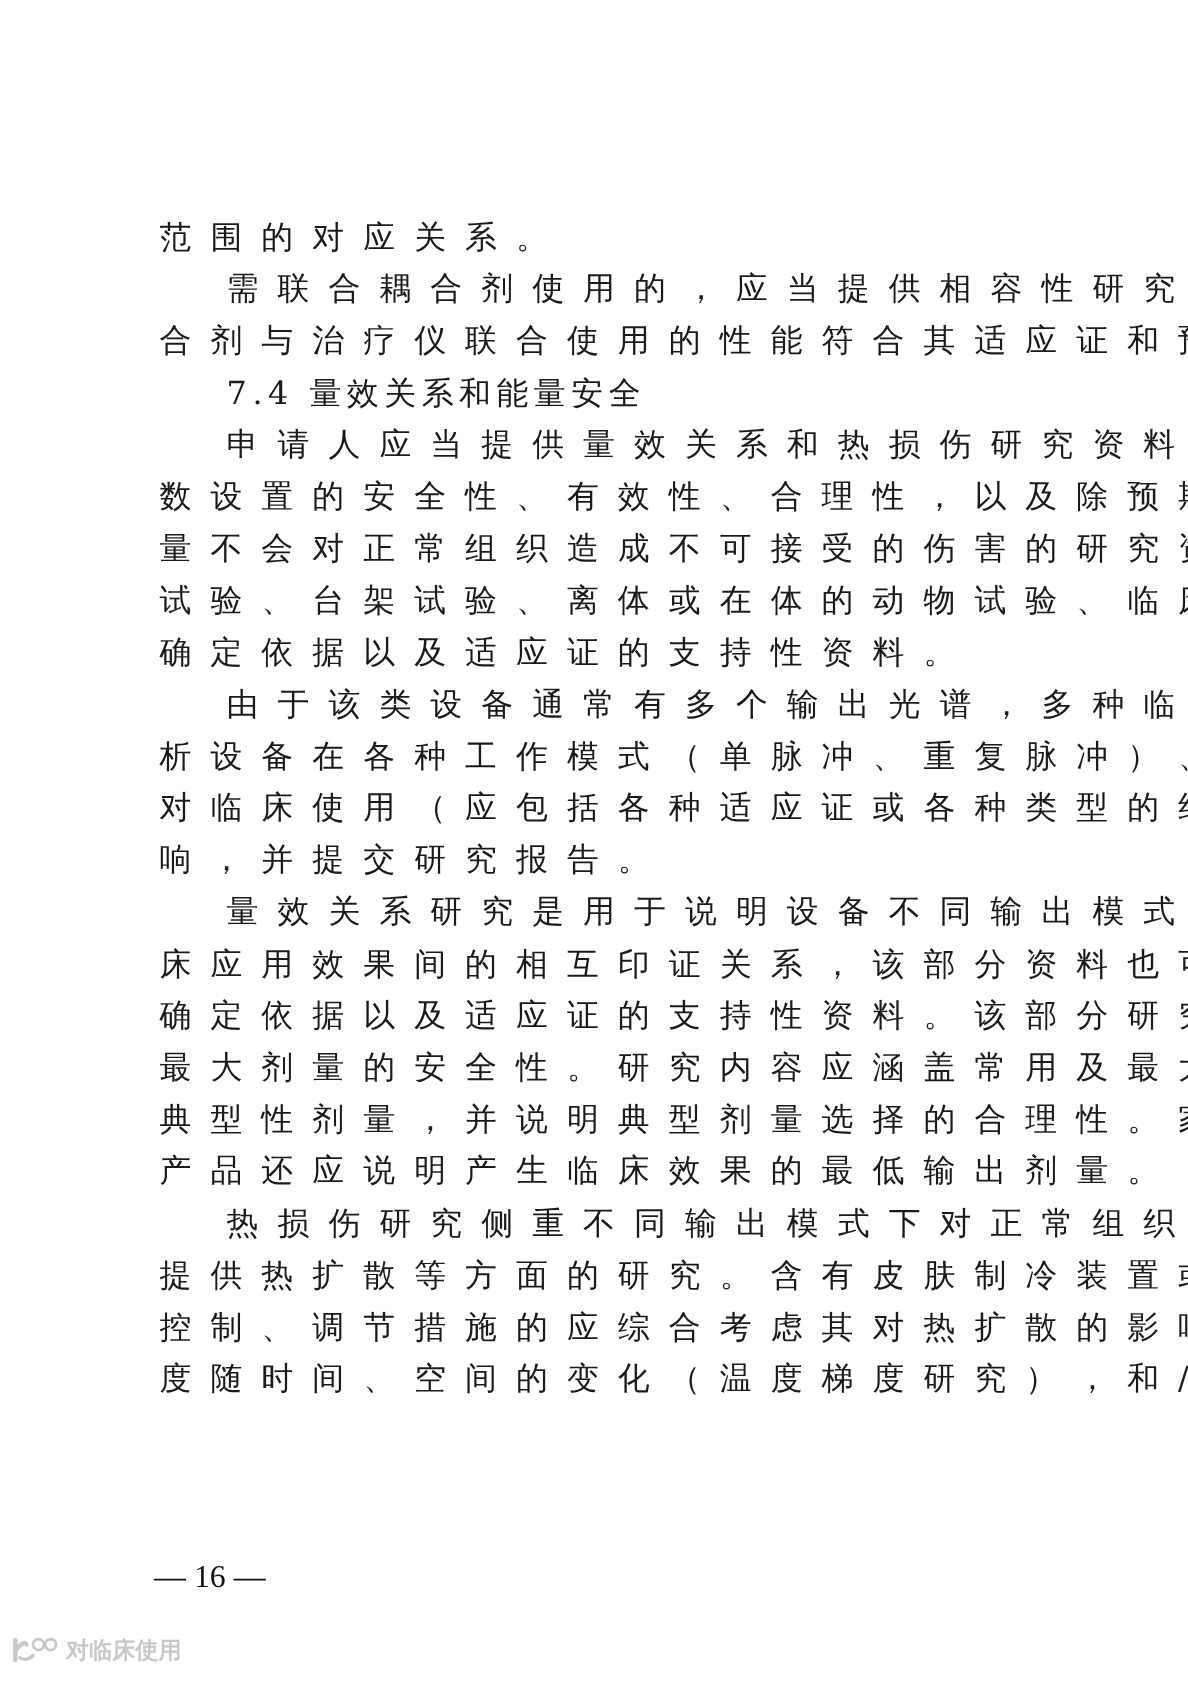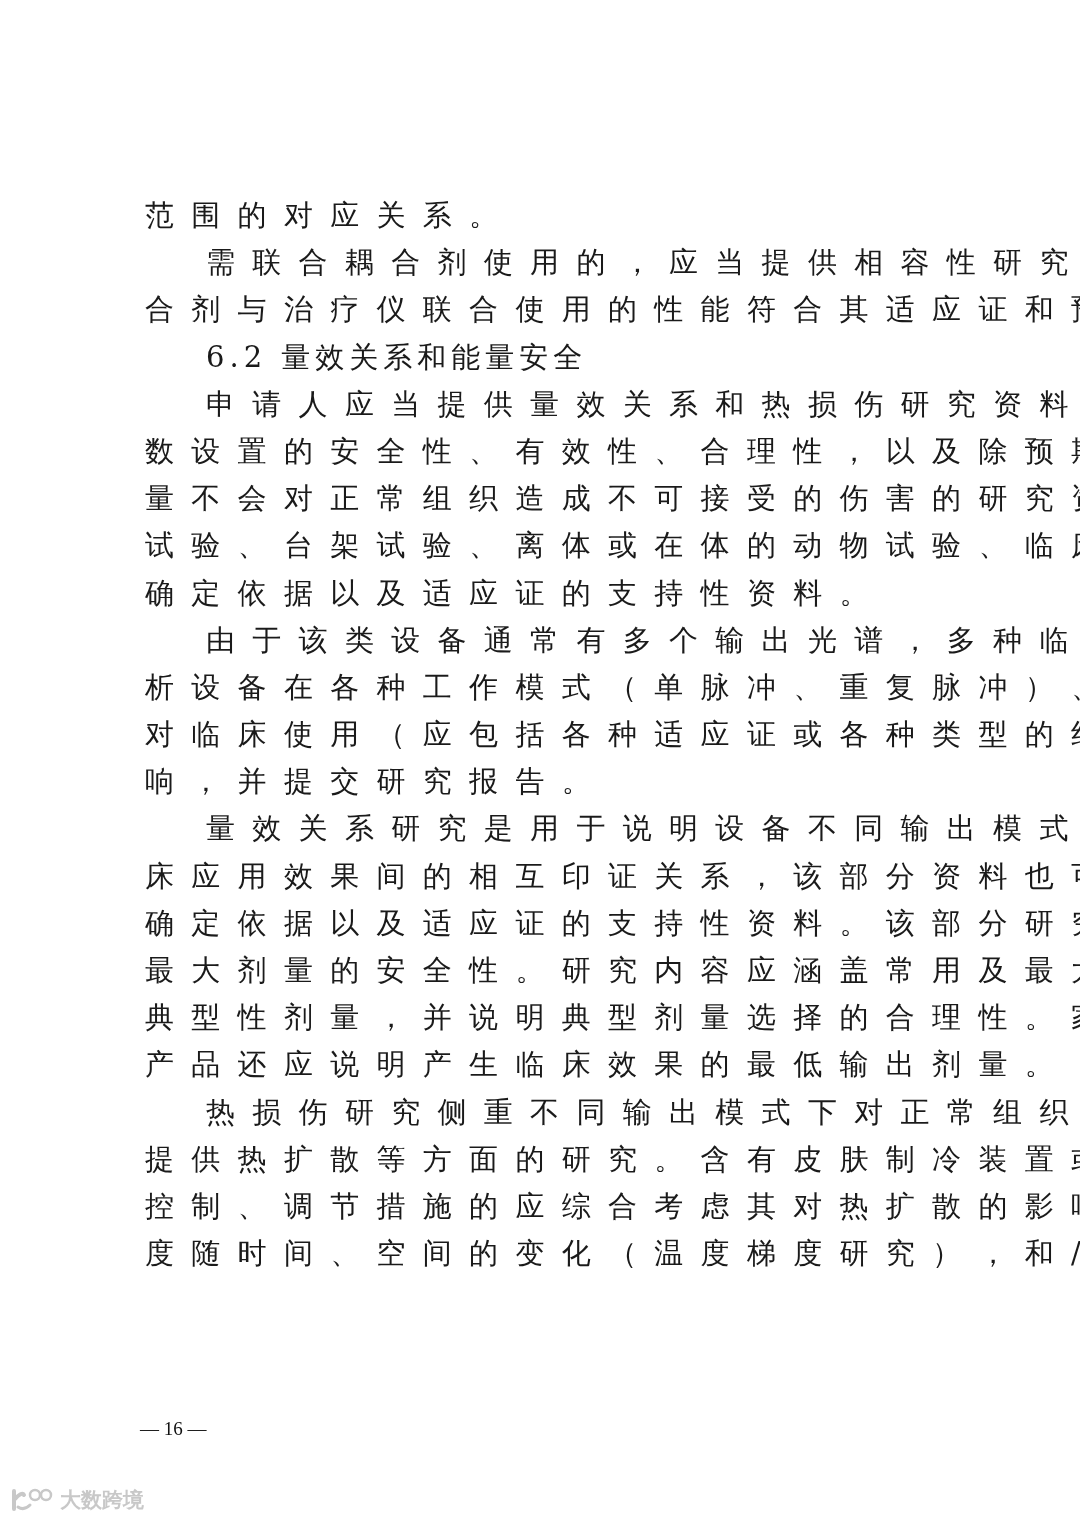--- a/index.html
+++ b/index.html
@@ -21,21 +21,21 @@
     letter-spacing: 17.3px;
   }
   .line.indent { padding-left: 61px; }
   .line.heading { padding-left: 61px; letter-spacing: 5px; }
   .page-number {
     position: absolute;
     left: 140px;
     top: 1418px;
     width: 100px;
     font-family: "Liberation Serif", "DejaVu Serif", serif;
-    font-size: 19px;
+    font-size: 29px;
     color: #111;
     white-space: nowrap;
   }
   .watermark {
     position: absolute;
     left: 10px;
     top: 1486px;
     display: flex;
     align-items: center;
     gap: 6px;
@@ -47,21 +47,21 @@
   .watermark-logo { display: inline-flex; align-items: center; }
 </style>
 </head>
 <body>
 
 <div class="page">
   <div class="body-text">
     <div class="line">范围的对应关系。</div>
     <div class="line indent">需联合耦合剂使用的，应当提供相容性研究资料，证明耦</div>
     <div class="line">合剂与治疗仪联合使用的性能符合其适应证和预期用途。</div>
-    <div class="line heading">6.2 量效关系和能量安全</div>
+    <div class="line heading">7.4 量效关系和能量安全</div>
     <div class="line indent">申请人应当提供量效关系和热损伤研究资料，证明治疗参</div>
     <div class="line">数设置的安全性、有效性、合理性，以及除预期靶组织外，能</div>
     <div class="line">量不会对正常组织造成不可接受的伤害的研究资料。可为模型</div>
     <div class="line">试验、台架试验、离体或在体的动物试验、临床文献等一项或</div>
     <div class="line">确定依据以及适应证的支持性资料。</div>
     <div class="line indent">由于该类设备通常有多个输出光谱，多种临床用途，应分</div>
     <div class="line">析设备在各种工作模式（单脉冲、重复脉冲）、不同光谱范围下</div>
     <div class="line">对临床使用（应包括各种适应证或各种类型的组织）产生的影</div>
     <div class="line">响，并提交研究报告。</div>
     <div class="line indent">量效关系研究是用于说明设备不同输出模式下，能量与临</div>
@@ -80,15 +80,15 @@
 
   <div class="watermark">
     <span class="watermark-logo">
       <svg width="44" height="26" viewBox="0 0 44 26">
         <path d="M4 4 L4 22 M4 13 Q12 4 14 8" stroke="#c8c8c8" stroke-width="4" fill="none" stroke-linecap="round"></path>
         <path d="M8 20 Q14 24 20 18" stroke="#c8c8c8" stroke-width="3" fill="none" stroke-linecap="round"></path>
         <circle cx="25" cy="8" r="5" stroke="#c8c8c8" stroke-width="2.5" fill="none"></circle>
         <circle cx="36" cy="8" r="5" stroke="#c8c8c8" stroke-width="2.5" fill="none"></circle>
       </svg>
     </span>
-    <span>大数跨境</span>
+    <span>对临床使用</span>
   </div>
 </div>
 
 </body></html>

